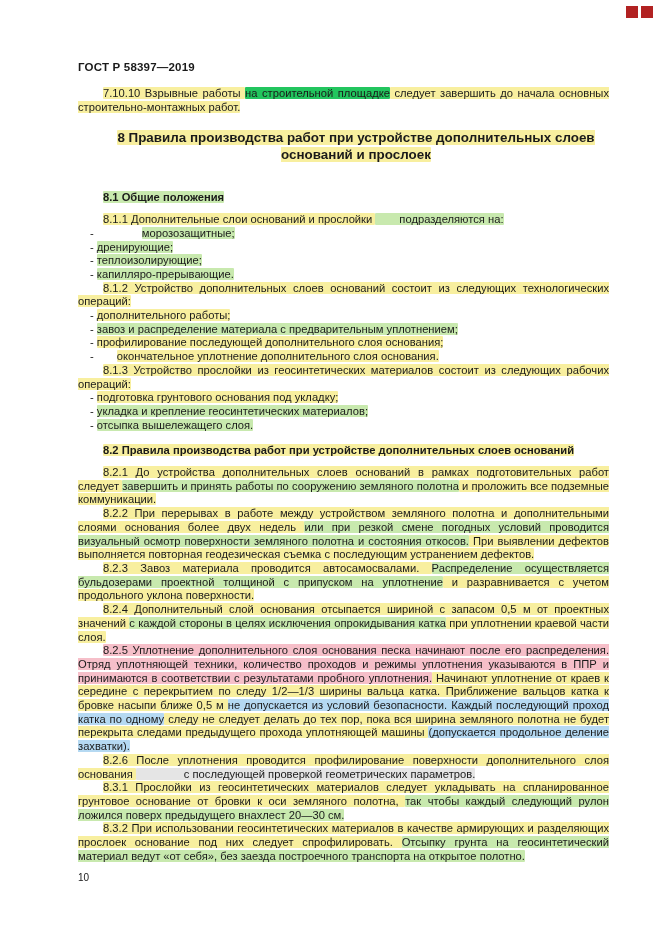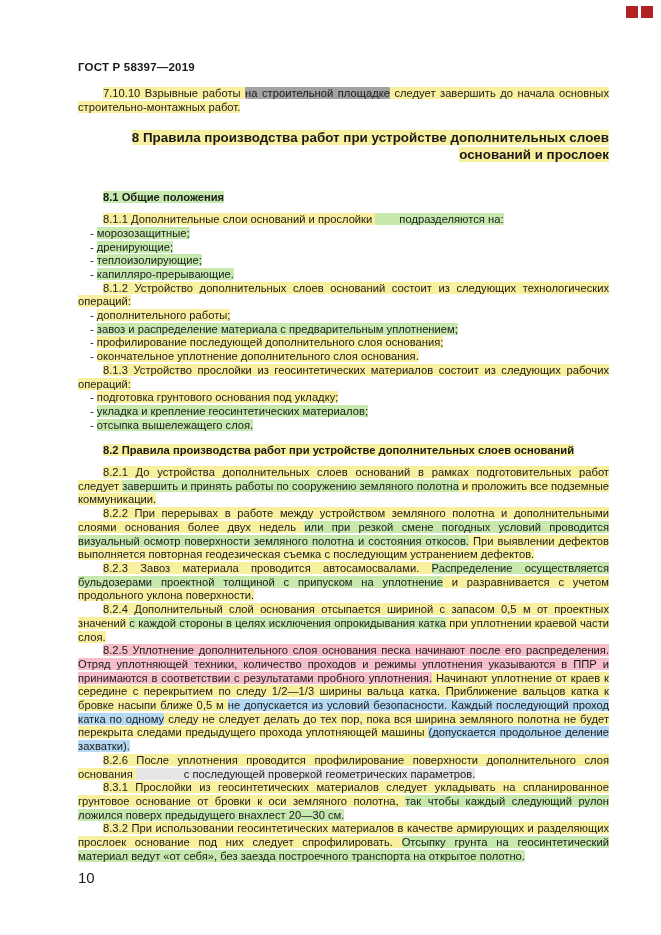--- a/index.html
+++ b/index.html
@@ -23,58 +23,58 @@
   .content {
     position:absolute; top:87px; left:78px; width:531px;
     font-size:11.2px; line-height:13.7px;
   }
 
   .blk { margin:0; }
   .p  { text-align:justify; text-indent:25px; }
   .li { text-align:left; text-indent:12px; }
   .h1 {
     font-size:13.4px; line-height:16.5px; font-weight:bold;
-    padding-left:25px; text-indent:0; margin:16px 0 28px; text-align:right;
+    padding-left:25px; text-indent:0; margin:16px 0 28px; text-align:center;
   }
   .h2 {
     font-weight:bold; padding-left:25px; text-indent:0;
     margin:12px 0 8px; text-align:left;
   }
 
   .seg { border-radius:1px; }
 
-  .pagenum { margin-top:8px; font-size:15px; text-align:left; }
+  .pagenum { margin-top:8px; font-size:10px; text-align:left; }
 </style>
 </head>
 <body>
 
 <div class="page">
 
   <div class="corner-marks">
     <span class="mark" style="background: rgb(178, 34, 34);"></span>
     <span class="mark" style="background: rgb(178, 34, 34);"></span>
   </div>
 
   <div class="doc-header">ГОСТ Р 58397—2019</div>
 
   <div class="content">
     <div class="blocks">
-        <div class="blk p"><span class="seg" style="background-color: rgb(248, 239, 159);">7.10.10 Взрывные работы </span><span class="seg" style="background-color: #a3a3a3;">на строительной площадке</span><span class="seg" style="background-color: rgb(248, 239, 159);"> следует завершить до начала основных строительно-монтажных работ.</span></div>
+        <div class="blk p"><span class="seg" style="background-color: rgb(248, 239, 159);">7.10.10 Взрывные работы </span><span class="seg" style="background-color: #22c55e;">на строительной площадке</span><span class="seg" style="background-color: rgb(248, 239, 159);"> следует завершить до начала основных строительно-монтажных работ.</span></div>
         <div class="blk h1"><span class="seg" style="background-color: rgb(248, 239, 159);">8 Правила производства работ при устройстве дополнительных слоев оснований и прослоек</span></div>
         <div class="blk h2"><span class="seg" style="background-color: rgb(200, 233, 174);">8.1 Общие положения</span></div>
         <div class="blk p"><span class="seg" style="background-color: rgb(248, 239, 159);">8.1.1 Дополнительные слои оснований и прослойки </span><span class="seg" style="background-color: rgb(200, 233, 174); padding-left: 24px;">подразделяются на:</span></div>
-        <div class="blk li"><span class="seg">- </span><span class="seg" style="background-color: rgb(200, 233, 174);">морозозащитные;</span></div>
+        <div class="blk li"><span class="seg">- </span><span class="seg" style="background-color: rgb(200, 233, 174); margin-left: 45px;">морозозащитные;</span></div>
         <div class="blk li"><span class="seg">- </span><span class="seg" style="background-color: rgb(200, 233, 174);">дренирующие;</span></div>
         <div class="blk li"><span class="seg">- </span><span class="seg" style="background-color: rgb(200, 233, 174);">теплоизолирующие;</span></div>
         <div class="blk li"><span class="seg">- </span><span class="seg" style="background-color: rgb(200, 233, 174);">капилляро-прерывающие.</span></div>
         <div class="blk p"><span class="seg" style="background-color: rgb(248, 239, 159);">8.1.2 Устройство дополнительных слоев оснований состоит из следующих технологических операций:</span></div>
         <div class="blk li"><span class="seg">- </span><span class="seg" style="background-color: rgb(248, 239, 159);">дополнительного работы;</span></div>
         <div class="blk li"><span class="seg">- </span><span class="seg" style="background-color: rgb(200, 233, 174);">завоз и распределение материала с предварительным уплотнением;</span></div>
         <div class="blk li"><span class="seg">- </span><span class="seg" style="background-color: rgb(248, 239, 159);">профилирование последующей дополнительного слоя основания;</span></div>
-        <div class="blk li"><span class="seg">- </span><span class="seg" style="background-color: rgb(248, 239, 159);">окончательное уплотнение дополнительного слоя основания.</span></div>
+        <div class="blk li"><span class="seg">- </span><span class="seg" style="background-color: rgb(248, 239, 159); margin-left: 20px;">окончательное уплотнение дополнительного слоя основания.</span></div>
         <div class="blk p"><span class="seg" style="background-color: rgb(248, 239, 159);">8.1.3 Устройство прослойки из геосинтетических материалов состоит из следующих рабочих операций:</span></div>
         <div class="blk li"><span class="seg">- </span><span class="seg" style="background-color: rgb(248, 239, 159);">подготовка грунтового основания под укладку;</span></div>
         <div class="blk li"><span class="seg">- </span><span class="seg" style="background-color: rgb(200, 233, 174);">укладка и крепление геосинтетических материалов;</span></div>
         <div class="blk li"><span class="seg">- </span><span class="seg" style="background-color: rgb(200, 233, 174);">отсыпка вышележащего слоя.</span></div>
         <div class="blk h2"><span class="seg" style="background-color: rgb(248, 239, 159);">8.2 Правила производства работ при устройстве дополнительных слоев оснований</span></div>
         <div class="blk p"><span class="seg" style="background-color: rgb(248, 239, 159);">8.2.1 До устройства дополнительных слоев оснований в рамках подготовительных работ следует </span><span class="seg" style="background-color: rgb(200, 233, 174);">завершить и принять работы по сооружению земляного полотна</span><span class="seg" style="background-color: rgb(248, 239, 159);"> и проложить все подземные коммуникации.</span></div>
         <div class="blk p"><span class="seg" style="background-color: rgb(248, 239, 159);">8.2.2 При перерывах в работе между устройством земляного полотна и дополнительными слоями основания более двух недель </span><span class="seg" style="background-color: rgb(200, 233, 174);">или при резкой смене погодных условий проводится визуальный осмотр поверхности земляного полотна и состояния откосов.</span><span class="seg" style="background-color: rgb(248, 239, 159);"> При выявлении дефектов выполняется повторная геодезическая съемка с последующим устранением дефектов.</span></div>
         <div class="blk p"><span class="seg" style="background-color: rgb(248, 239, 159);">8.2.3 Завоз материала проводится автосамосвалами. </span><span class="seg" style="background-color: rgb(200, 233, 174);">Распределение осуществляется бульдозерами проектной толщиной с припуском на уплотнение</span><span class="seg" style="background-color: rgb(248, 239, 159);"> и разравнивается с учетом продольного уклона поверхности.</span></div>
         <div class="blk p"><span class="seg" style="background-color: rgb(248, 239, 159);">8.2.4 Дополнительный слой основания отсыпается шириной с запасом 0,5 м от проектных значений </span><span class="seg" style="background-color: rgb(200, 233, 174);">с каждой стороны в целях исключения опрокидывания катка</span><span class="seg" style="background-color: rgb(248, 239, 159);"> при уплотнении краевой части слоя.</span></div>
         <div class="blk p"><span class="seg" style="background-color: rgb(246, 191, 201);">8.2.5 Уплотнение дополнительного слоя основания песка начинают после его распределения. Отряд уплотняющей техники, количество проходов и режимы уплотнения указываются в ППР и принимаются в соответствии с результатами пробного уплотнения.</span><span class="seg" style="background-color: rgb(248, 239, 159);"> Начинают уплотнение от краев к середине с перекрытием по следу 1/2—1/3 ширины вальца катка. Приближение вальцов катка к бровке насыпи ближе 0,5 м </span><span class="seg" style="background-color: rgb(181, 217, 242);">не допускается из условий безопасности. Каждый последующий проход катка по одному</span><span class="seg" style="background-color: rgb(248, 239, 159);"> следу не следует делать до тех пор, пока вся ширина земляного полотна не будет перекрыта следами предыдущего прохода уплотняющей машины </span><span class="seg" style="background-color: rgb(181, 217, 242);">(допускается продольное деление захватки).</span></div>

